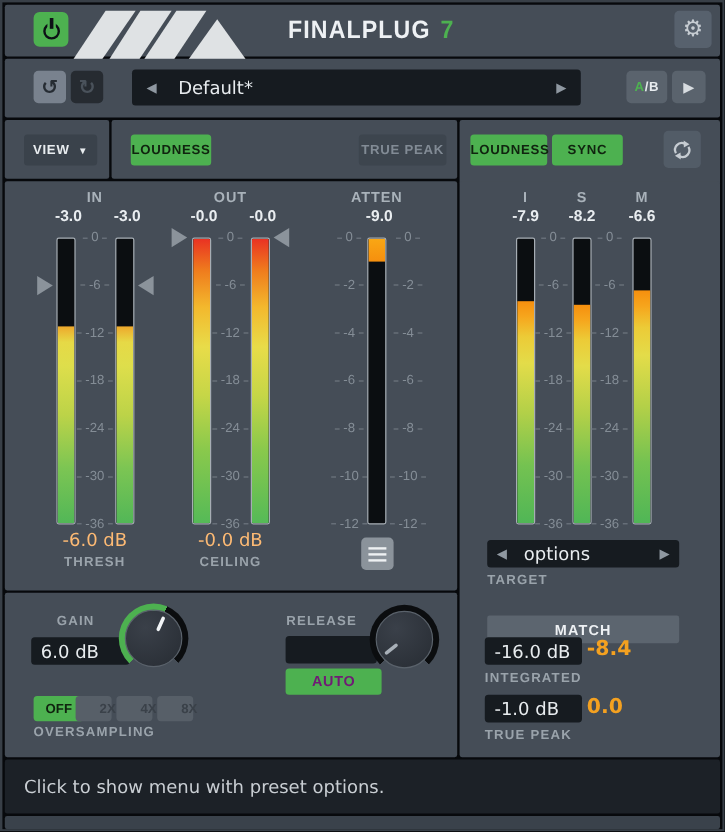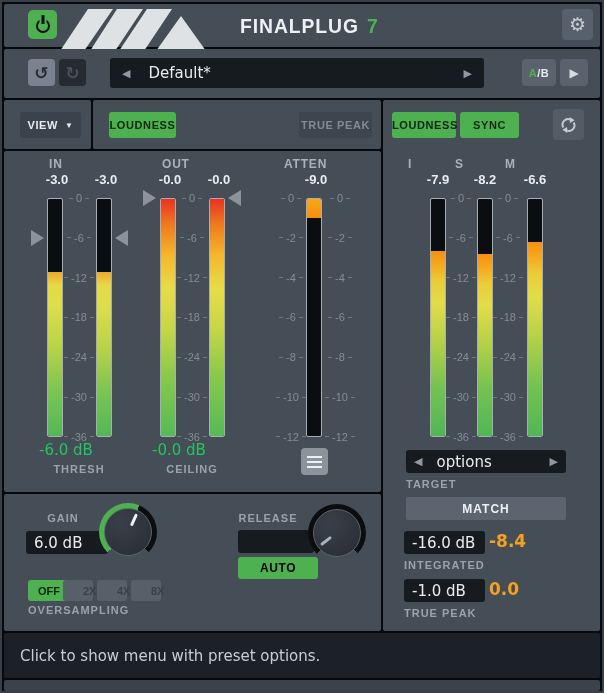--- a/index.html
+++ b/index.html
@@ -54,69 +54,69 @@
   .limiter-btn{left:16px;width:67px;}
   .tp-btn{left:206px;width:73px;}
   .loud-btn{left:9px;width:64px;}
   .sync-btn{left:77px;width:59px;}
   .syncicon-btn{position:absolute;left:170px;top:9px;width:31px;height:31px;background:#525c67;border:none;border-radius:4px;
      cursor:pointer;display:flex;align-items:center;justify-content:center;}
 
   
   .meterpanel{left:4px;top:151px;width:377px;height:341px;}
   .rightpanel{left:383px;top:151px;width:217px;height:480px;}
-  .mlabel{position:absolute;top:6px;width:60px;text-align:left;font-weight:bold;font-size:12px;
+  .mlabel{position:absolute;top:6px;width:60px;text-align:center;font-weight:bold;font-size:12px;
      letter-spacing:.8px;color:#a9b2ba;}
   .mval{position:absolute;top:21px;width:40px;text-align:center;font-weight:bold;font-size:13px;color:#e9edf0;}
   .meter{position:absolute;top:47px;width:16px;height:239px;background:#0b0e11;border:1px solid #a6adb4;
      border-radius:2px;box-sizing:border-box;overflow:hidden;}
   .fill{position:absolute;bottom:0;left:0;width:100%;}
   .fill-in{background:linear-gradient(to bottom,#eda82c 0%,#e6d946 8%,#dede4b 20%,#bcd348 45%,#7cc553 72%,#52b757 100%);}
   .fill-out{background:linear-gradient(to bottom,#e93223 0%,#ef7b1d 11%,#f3b82d 24%,#e8dc49 38%,#c6d647 55%,#8ac94c 74%,#55ba57 100%);}
   .fill-ism{background:linear-gradient(to bottom,#f68f0e 0%,#f6a61d 7%,#eccb37 16%,#e3dc49 28%,#b3d048 50%,#74c251 74%,#50b656 100%);}
   .fill-atten{top:0;bottom:auto;background:linear-gradient(to bottom,#f9a714 0%,#f68f0e 100%);}
   .scale{position:absolute;top:41px;height:251px;width:34px;display:flex;flex-direction:column;
      justify-content:space-between;align-items:center;}
   .scale span{display:flex;align-items:center;gap:3px;font-size:11px;color:#848d96;line-height:12px;}
   .scale span::before,.scale span::after{content:"";width:4px;height:1px;background:#6f7780;}
   .tri-r{position:absolute;width:0;height:0;border-top:8px solid transparent;border-bottom:8px solid transparent;
      border-left:13px solid #8b939b;cursor:pointer;}
   .tri-l{position:absolute;width:0;height:0;border-top:8px solid transparent;border-bottom:8px solid transparent;
      border-right:13px solid #8b939b;cursor:pointer;}
-  .readout{position:absolute;width:80px;font-family:"DejaVu Sans",sans-serif;
-     font-size:15px;color:#22c55e;cursor:text;}
+  .readout{position:absolute;width:80px;text-align:center;font-family:"DejaVu Sans",sans-serif;
+     font-size:15px;color:#fdba74;cursor:text;}
   .underlabel{position:absolute;width:80px;text-align:center;font-weight:bold;font-size:11px;
      letter-spacing:1px;color:#9aa3ab;}
   .hamb{position:absolute;left:297px;top:297px;width:27px;height:27px;background:#8b939b;border:none;border-radius:4px;
      cursor:pointer;display:flex;flex-direction:column;align-items:center;justify-content:center;gap:3px;padding:0;}
   .hamb i{display:block;width:15px;height:2px;background:#eef1f3;}
 
   
   .target-field{position:absolute;left:23px;top:299px;width:160px;height:23px;padding:0 8px;cursor:pointer;}
   .target-field .name{margin-left:14px;}
   .sec-label{position:absolute;font-weight:bold;font-size:11px;letter-spacing:1px;color:#9aa3ab;}
-  .match-btn{position:absolute;left:23px;top:346px;width:160px;height:23px;background:#5c656f;border:none;border-radius:2px;
+  .match-btn{position:absolute;left:23px;top:362px;width:160px;height:23px;background:#5c656f;border:none;border-radius:2px;
      cursor:pointer;color:#eef1f4;font-weight:bold;font-size:12px;letter-spacing:1px;padding:0;}
   .num-field{position:absolute;width:81px;height:23px;padding:0 8px;cursor:text;}
   .live{position:absolute;width:62px;font-family:"DejaVu Sans",sans-serif;font-weight:bold;font-size:17px;
      color:var(--orange);}
 
   
   .dynpanel{left:4px;top:494px;width:377px;height:137px;}
   .knob{position:absolute;width:58px;height:58px;border-radius:50%;cursor:pointer;}
   .knob .face{position:absolute;inset:5px;border-radius:50%;background:radial-gradient(circle at 35% 30%,#3a4049,#272c33);
      border:1px solid #5a626b;box-sizing:border-box;}
   .knob .pwrap{position:absolute;inset:5px;border-radius:50%;}
   .knob .ptr{position:absolute;top:4px;left:50%;margin-left:-1.5px;width:3px;height:13px;border-radius:2px;}
   .knob-gain{background:conic-gradient(from -135deg,var(--green) 0 158deg,#0b0d0f 158deg 270deg,rgba(0,0,0,0) 270deg);}
   .knob-gain .pwrap{transform:rotate(24deg);} .knob-gain .ptr{background:#f2f5f7;}
   .knob-rel{background:conic-gradient(from -135deg,#0b0d0f 0 270deg,rgba(0,0,0,0) 270deg);}
   .knob-rel .pwrap{transform:rotate(-128deg);} .knob-rel .ptr{background:#a8b0b8;}
   .auto-btn{position:absolute;left:234px;top:63px;width:80px;height:22px;background:var(--green);border:none;border-radius:3px;
-     cursor:pointer;color:#000000;font-weight:bold;font-size:12px;letter-spacing:.6px;padding:0;}
+     cursor:pointer;color:#701a75;font-weight:bold;font-size:12px;letter-spacing:.6px;padding:0;}
   .os-btn{position:absolute;top:86px;height:21px;border:none;border-radius:3px;cursor:pointer;
      font-weight:bold;font-size:11px;padding:0;}
   .os-on{background:var(--green);color:#10240f;}
   .os-off{background:#575f68;color:#3a4149;padding-left:20px;}
 
   
   .statusbar{left:4px;top:633px;width:596px;height:45px;background:#1c2127;display:flex;align-items:center;}
   .statusbar .txt{margin-left:16px;font-family:"DejaVu Sans",sans-serif;font-size:15px;color:#c9ced3;}
   .bottomstrip{left:4px;top:680px;width:596px;height:11px;background:#3a424b;}
 </style>

